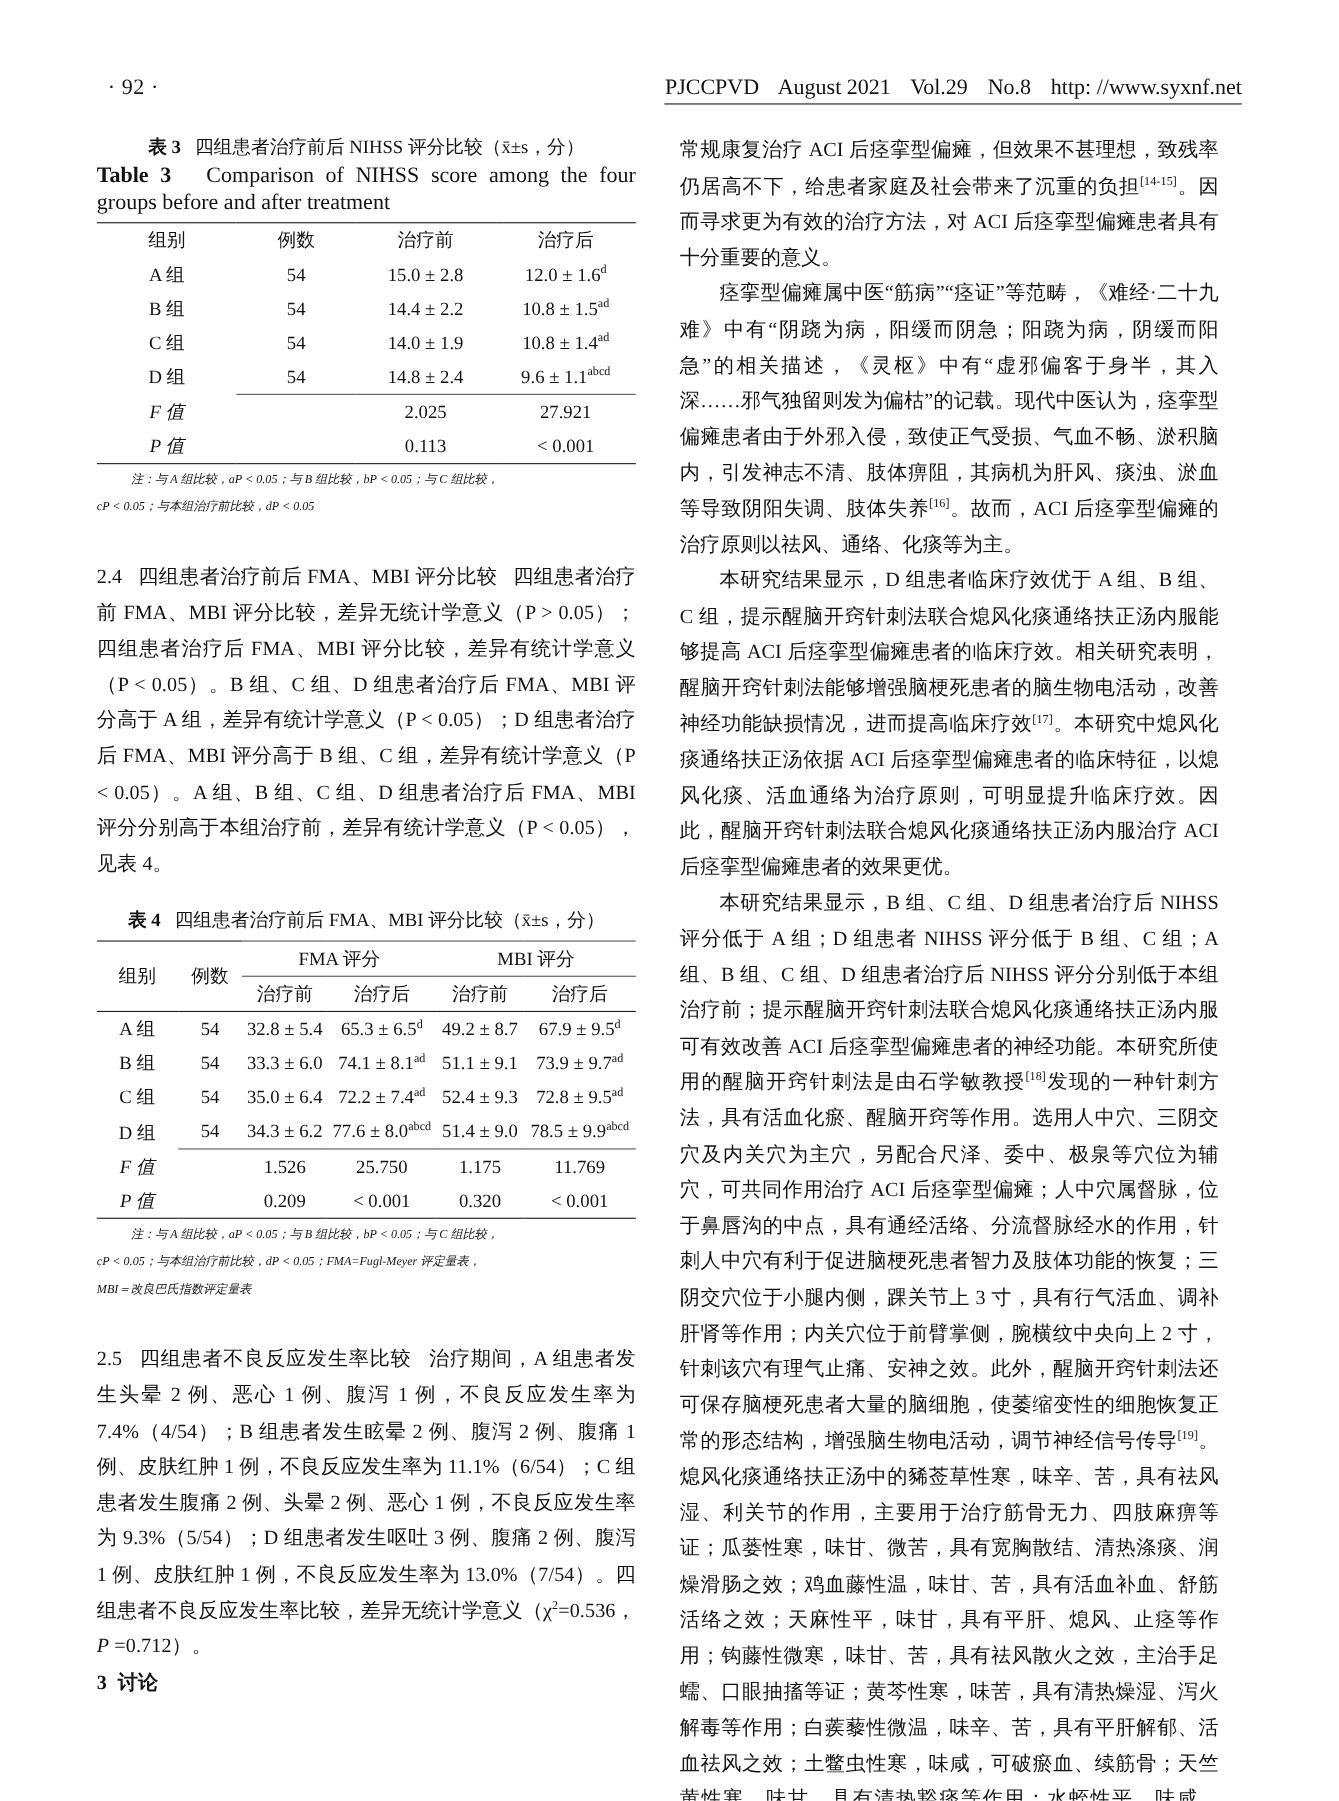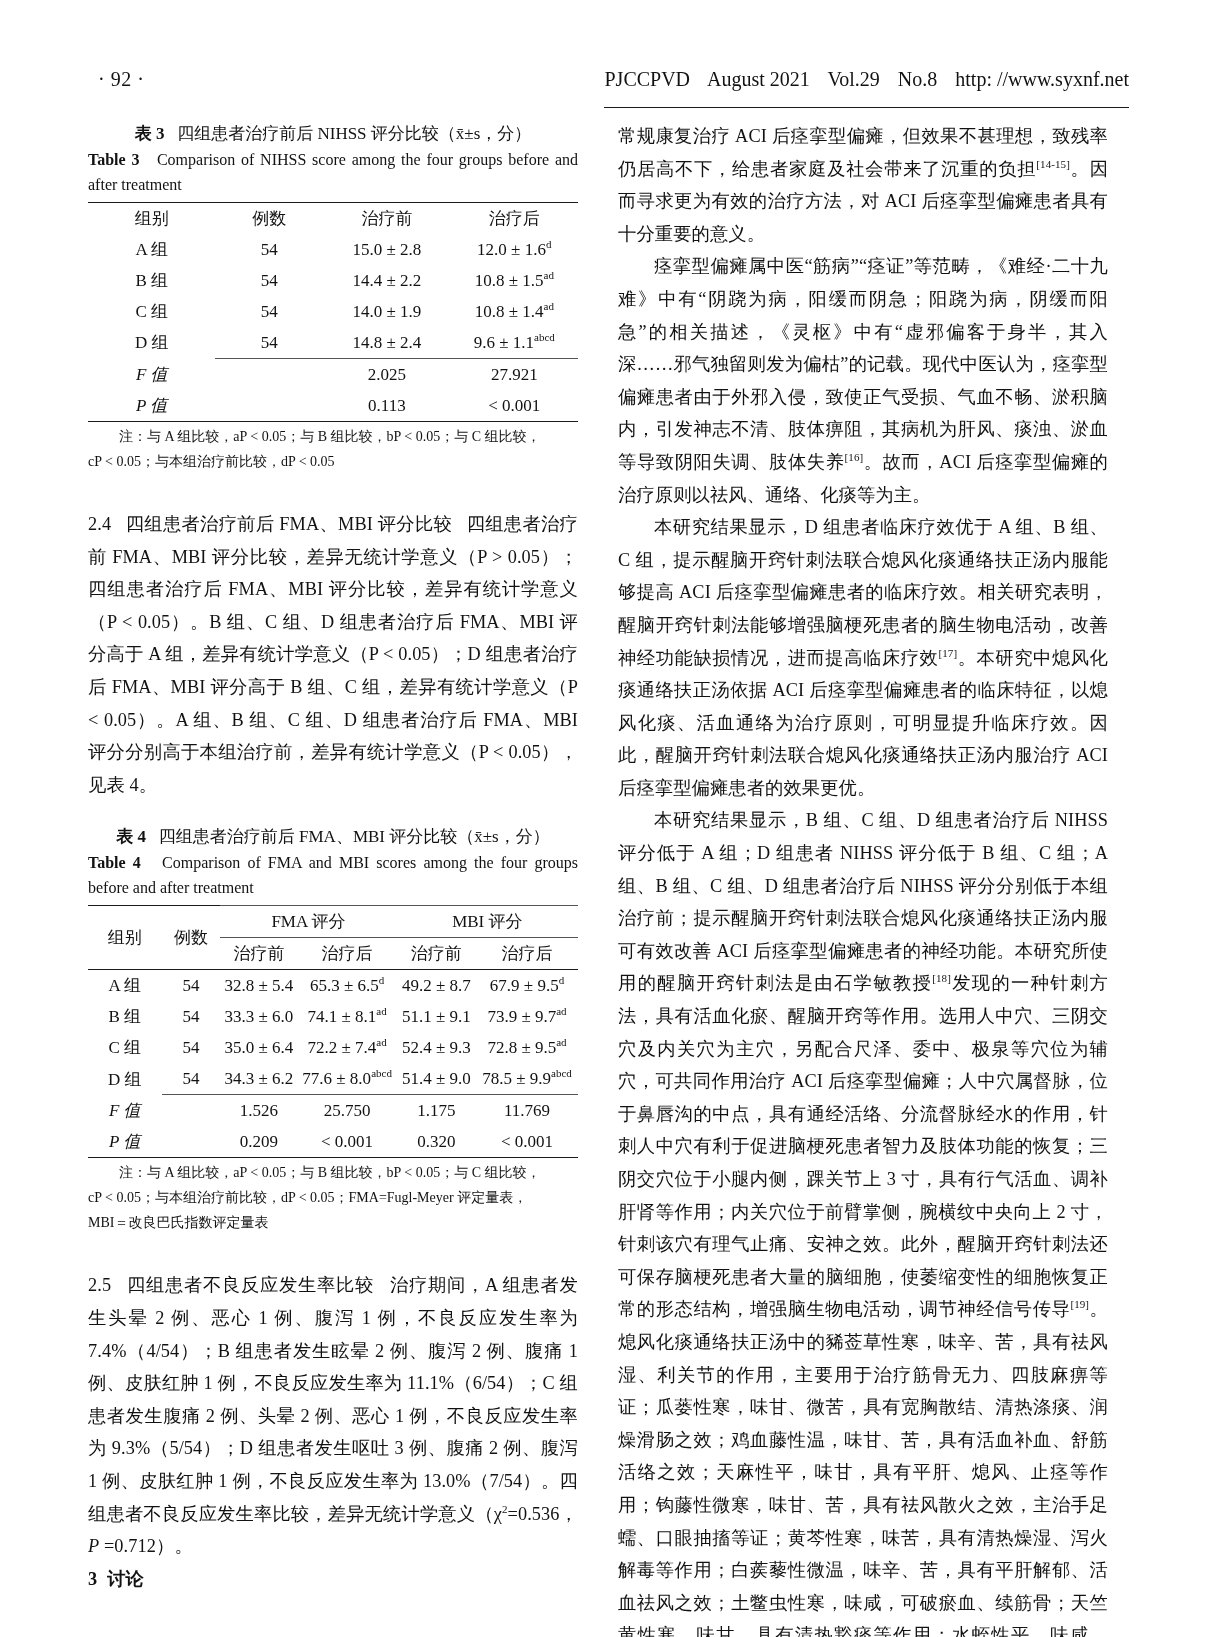--- a/index.html
+++ b/index.html
@@ -33,21 +33,21 @@
   }
   .folio {
     position: absolute;
     left: 0; top: 0;
     letter-spacing: 0.5px;
   }
   .journal-line {
     position: absolute;
     right: 0; top: 0;
     border-bottom: 1.3px solid #1a1a1a;
-    padding-bottom: 16px;
+    padding-bottom: 3px;
     white-space: nowrap;
   }
   .journal-line span { margin-right: 13px; }
   .journal-line span:last-child { margin-right: 0; }
 
   
   .col {
     position: absolute;
     top: 120px;
     width: 490px;
@@ -84,21 +84,21 @@
   
   .tbl-cap-cn {
     margin: 0;
     font-size: 17px;
     line-height: 27px;
     text-align: center;
   }
   .tbl-cap-cn b { font-weight: bold; }
   .tbl-cap-en {
     margin: 0;
-    font-size: 16px;
+    font-size: 20px;
     line-height: 25px;
     text-align: justify;
   }
   .tbl-cap-en b { font-weight: bold; }
 
   
   table.stat {
     border-collapse: collapse;
     width: 100%;
     font-size: 17px;
@@ -110,24 +110,25 @@
     font-weight: normal;
     line-height: 21px;
     white-space: nowrap;
   }
   .rule-top    { border-top: 1.8px solid #1a1a1a; }
   .rule-mid    { border-top: 1.1px solid #1a1a1a; }
   .rule-bottom { border-bottom: 1.8px solid #1a1a1a; }
   .rule-span   { border-top: 1.1px solid #555; }
   .tbl-note {
     margin: 2px 0 0 0;
-    font-size: 14px;
+    font-size: 11px;
     line-height: 25px;
     text-indent: 31px;
     text-align: justify;
+    font-style: italic;
   }
   .tbl-note .cont { display: block; text-indent: 0; }
   .nowrapcell { white-space: nowrap; margin-top: 48px; }
 
   .spacer-lg { height: 34px; }
   .spacer-md { height: 22px; }
 </style>
 </head>
 <body>
 
@@ -212,23 +213,20 @@
     <p class="body-cn">
       <span>2.4</span>&nbsp;&nbsp;&nbsp;<span>四组患者治疗前后 FMA、MBI 评分比较</span>&nbsp;&nbsp;&nbsp;<span>四组患者治疗前 FMA、MBI 评分比较，差异无统计学意义（P &gt; 0.05）；四组患者治疗后 FMA、MBI 评分比较，差异有统计学意义（P &lt; 0.05）。B 组、C 组、D 组患者治疗后 FMA、MBI 评分高于 A 组，差异有统计学意义（P &lt; 0.05）；D 组患者治疗后 FMA、MBI 评分高于 B 组、C 组，差异有统计学意义（P &lt; 0.05）。A 组、B 组、C 组、D 组患者治疗后 FMA、MBI 评分分别高于本组治疗前，差异有统计学意义（P &lt; 0.05），见表 4。</span>
     </p>
 
     <div class="spacer-md"></div>
 
     <div>
       <p class="tbl-cap-cn">
         <b>表 4</b>&nbsp;&nbsp;&nbsp;<span>四组患者治疗前后 FMA、MBI 评分比较（x̄±s，分）</span>
       </p>
-      <p class="tbl-cap-en">
-        <b>Table 4</b>&nbsp;&nbsp;&nbsp;<span>Comparison of FMA and MBI scores among the four groups before and after treatment</span>
-      </p>
 
       <table class="stat">
         <tbody>
             <tr>
           <td class="rule-top" rowspan="2" style="width:15%">组别</td>
           <td class="rule-top" rowspan="2" style="width:12%">例数</td>
           <td class="rule-top rule-span" colspan="2" style="width:36%">FMA 评分</td>
           <td class="rule-top rule-span" colspan="2" style="width:37%">MBI 评分</td>
         </tr>
         <tr>

